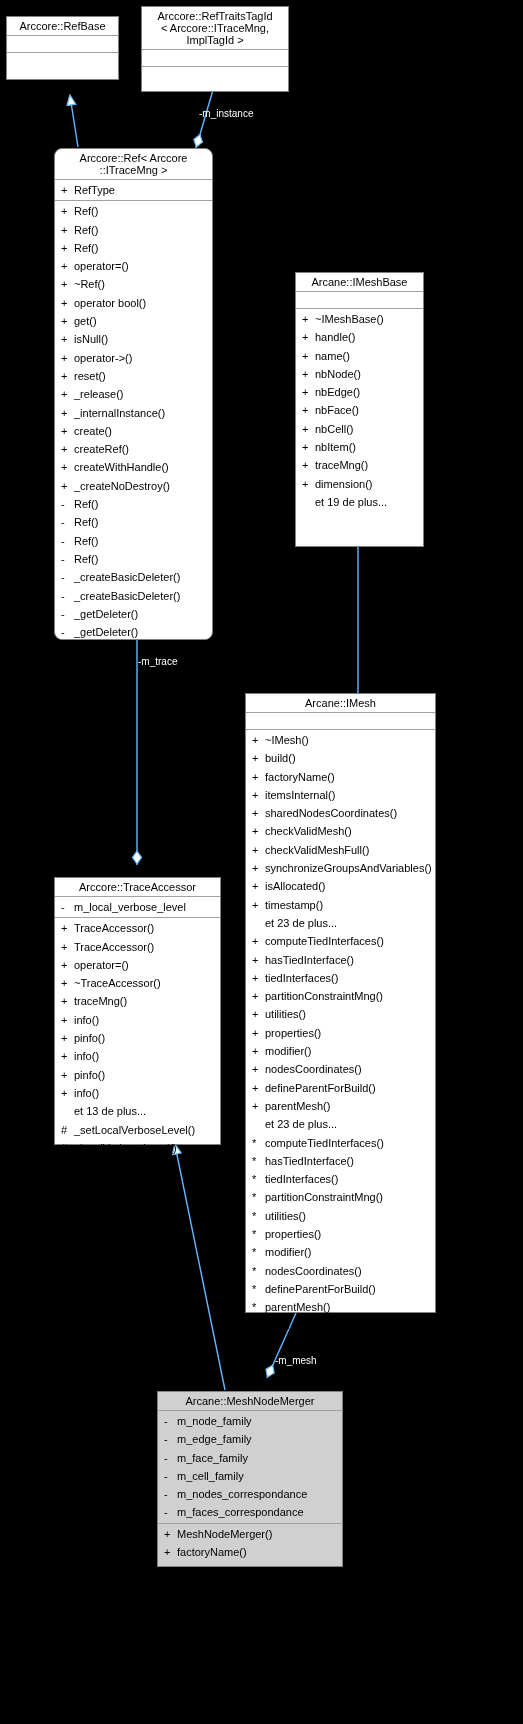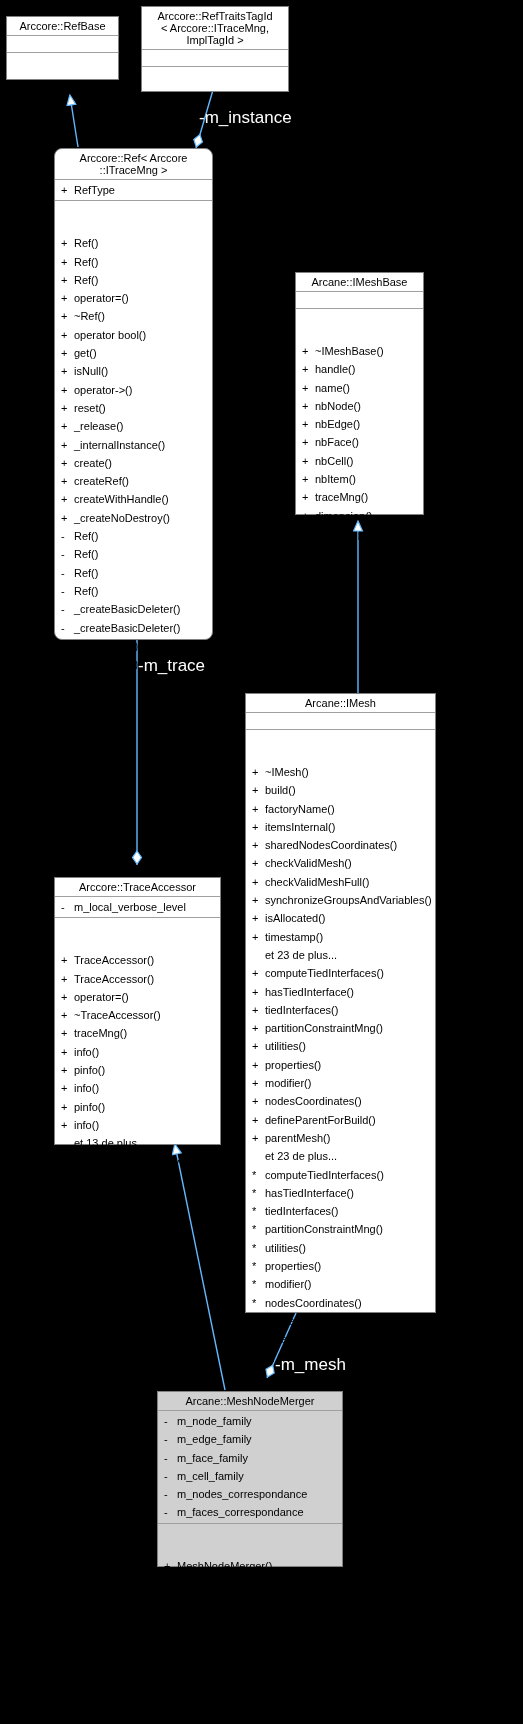--- a/index.html
+++ b/index.html
@@ -42,21 +42,20 @@
     padding: 3px 2px 3px 2px;
     border-bottom: 1px solid #a0a0a0;
     white-space: pre-line;
   }
   .uml-compartment {
     border-bottom: 1px solid #a0a0a0;
     padding: 1px 0 1px 0;
   }
   .uml-compartment:last-child {
     border-bottom: none;
-    margin-top: 32px;
   }
   .uml-compartment.empty {
     height: 14px;
   }
   .uml-row {
     font-size: 11px;
     color: #000000;
     line-height: 18.3px;
     height: 18.3px;
     white-space: nowrap;
@@ -65,21 +64,21 @@
   }
   .uml-row .vis {
     display: inline-block;
     width: 13px;
   }
   .uml-row.more {
     padding-left: 19px;
   }
   .edge-label {
     position: absolute;
-    font-size: 17px;
+    font-size: 10px;
     color: #ffffff;
     white-space: nowrap;
     z-index: 6;
   }
 </style>
 </head>
 <body>
 
 <div id="canvas">
 
@@ -159,21 +158,21 @@
         <div class="uml-row"><span class="vis">-</span><span>Ref()</span></div>
         <div class="uml-row"><span class="vis">-</span><span>Ref()</span></div>
         <div class="uml-row"><span class="vis">-</span><span>Ref()</span></div>
         <div class="uml-row"><span class="vis">-</span><span>_createBasicDeleter()</span></div>
         <div class="uml-row"><span class="vis">-</span><span>_createBasicDeleter()</span></div>
         <div class="uml-row"><span class="vis">-</span><span>_getDeleter()</span></div>
         <div class="uml-row"><span class="vis">-</span><span>_getDeleter()</span></div>
       </div>
   </div>
 
-  <div class="umlnode" style="left:295px; top:272px; width:129px; height:243px;">
+  <div class="umlnode" style="left:295px; top:272px; width:129px; height:275px;">
     <div class="uml-title">Arcane::IMeshBase</div>
     <div class="uml-compartment empty"></div>
     <div class="uml-compartment">
         <div class="uml-row"><span class="vis">+</span><span>~IMeshBase()</span></div>
         <div class="uml-row"><span class="vis">+</span><span>handle()</span></div>
         <div class="uml-row"><span class="vis">+</span><span>name()</span></div>
         <div class="uml-row"><span class="vis">+</span><span>nbNode()</span></div>
         <div class="uml-row"><span class="vis">+</span><span>nbEdge()</span></div>
         <div class="uml-row"><span class="vis">+</span><span>nbFace()</span></div>
         <div class="uml-row"><span class="vis">+</span><span>nbCell()</span></div>

